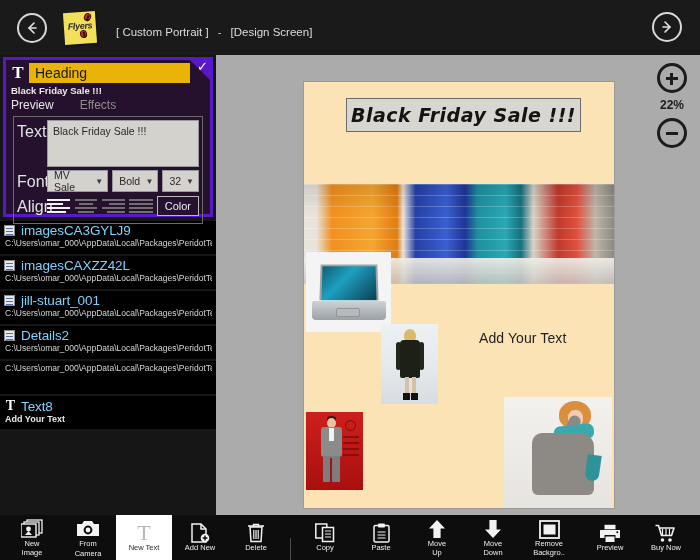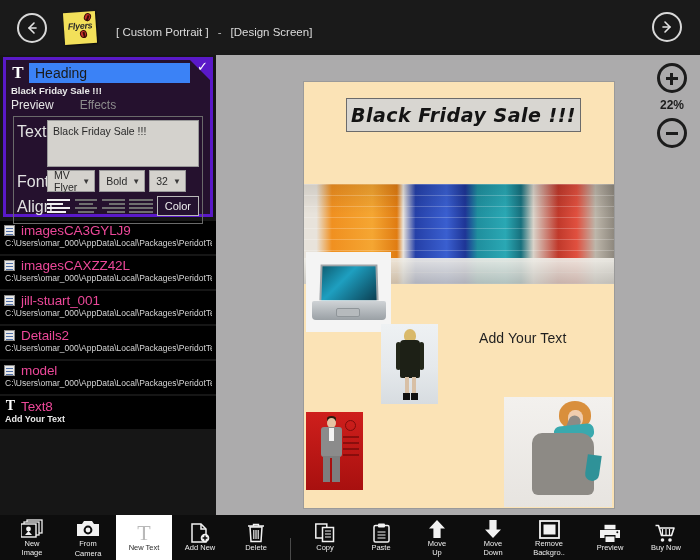--- a/index.html
+++ b/index.html
@@ -72,21 +72,21 @@
   }
   #panel-check-mark {
     position: absolute; right: 2px; top: 0px; color: #fff; font-size: 13px; line-height: 13px;
   }
   #panel-head { display: flex; align-items: center; padding: 3px 4px 0 4px; }
   #panel-T {
     font-family: "Liberation Serif", serif; font-size: 17px; color: #fff;
     font-weight: bold; width: 16px; text-align: center; flex: none;
   }
   #panel-title-box {
-    flex: 1; background: #3b82f6; color: #1a1a1a; font-size: 14px;
+    flex: 1; background: #eab308; color: #1a1a1a; font-size: 14px;
     padding: 2px 6px; margin-left: 3px; margin-right: 16px;
   }
   #panel-sub { color: #e9e9e9; font-size: 9.5px; font-weight: bold; padding: 2px 0 0 5px; }
   #panel-tabs { display: flex; gap: 26px; padding: 2px 0 2px 5px; }
   #panel-tabs span { font-size: 12px; }
   .tab-on { color: #e6e6e6; }
   .tab-off { color: #8d8d8d; }
 
   #form { border: 1px solid #6a6a6a; margin: 2px 7px 0 7px; padding: 3px 3px 4px 3px; }
   .form-row { display: flex; align-items: flex-start; margin-bottom: 3px; }
@@ -97,21 +97,21 @@
     font-family: "Liberation Sans", sans-serif; overflow: hidden;
   }
   .selbox {
     background: #d4d2cd; border: 1px solid #9a9a9a; height: 22px;
     display: flex; align-items: center; justify-content: space-between;
     padding: 0 4px 0 6px; color: #2a2a2a; font-size: 10.5px; margin-right: 4px;
   }
   .chev { font-size: 8px; color: #3a3a3a; padding-left: 5px; }
   #sel-font { width: 78px; }
   #sel-weight { width: 58px; text-align: right; }
-  #sel-size { width: 42px; margin-right: 16px; }
+  #sel-size { width: 42px; margin-right: 0; }
   .align-row { align-items: center; }
   .align-btn {
     width: 34px; height: 19px; margin-right: 4px;
     display: flex; flex-direction: column; justify-content: center; gap: 2px;
   }
   .align-btn i { display: block; height: 2px; background: #6f6f6f; }
   .align-btn.on i { background: #f2f2f2; }
   .al-l i:nth-child(1){width:100%} .al-l i:nth-child(2){width:70%} .al-l i:nth-child(3){width:100%} .al-l i:nth-child(4){width:80%}
   .al-c i { margin: 0 auto; }
   .al-c i:nth-child(1){width:92%} .al-c i:nth-child(2){width:62%} .al-c i:nth-child(3){width:92%} .al-c i:nth-child(4){width:70%}
@@ -127,21 +127,21 @@
   #layer-list { margin-top: 4px; }
   .layer {
     background: #000; margin-bottom: 2px; padding: 2px 4px 3px 4px;
     height: 33px;
   }
   .layer-top { display: flex; align-items: center; gap: 4px; }
   .lay-icon { width: 13px; height: 12px; flex: none; position: relative; }
   .lay-icon .pg { position:absolute; left:0; top:0; width:11px; height:11px; background:#e8e8e8; border:1px solid #8c8c8c;}
   .lay-icon .pg:after{content:""; position:absolute; left:1px; top:2px; width:7px; height:1px; background:#4f6fa8; box-shadow:0 3px 0 #4f6fa8, 0 6px 0 #4f6fa8;}
   .lay-T { font-family:"Liberation Serif", serif; color:#fff; font-size:14px; font-weight:bold; width:13px; text-align:center; flex:none;}
-  .lay-name { color: #ec4899; font-size: 13.5px; letter-spacing: -.1px; white-space: nowrap; overflow: hidden; }
+  .lay-name { color: #7dd3fc; font-size: 13.5px; letter-spacing: -.1px; white-space: nowrap; overflow: hidden; }
   .lay-path { color: #d6d6d6; font-size: 8.5px; white-space: nowrap; overflow: hidden; padding-left: 1px; }
   .lay-sub  { color: #e8e8e8; font-size: 9px; font-weight: bold; padding-left: 1px; }
 
   
   #canvas-area {
     position: absolute; left: 216px; top: 55px; width: 484px; height: 460px;
     background: #acabac; overflow: hidden;
   }
   #flyer {
     position: absolute; left: 88px; top: 27px; width: 310px; height: 426px;
@@ -323,21 +323,21 @@
 
       <div id="form">
         <div class="form-row">
           <div class="form-lbl">Text</div>
           <div id="text-area">Black Friday Sale !!!</div>
         </div>
 
         <div class="form-row">
           <div class="form-lbl">Font</div>
           <div class="selbox" id="sel-font">
-            <span>MV Flyer</span>
+            <span>MV Sale</span>
             <span class="chev">▼</span>
           </div>
           <div class="selbox" id="sel-weight">
             <span>Bold</span>
             <span class="chev">▼</span>
           </div>
           <div class="selbox" id="sel-size">
             <span>32</span>
             <span class="chev">▼</span>
           </div>
@@ -410,26 +410,20 @@
         <div class="layer-top">
           <span class="lay-icon">
               <i class="pg"></i>
             </span>
           <span class="lay-name">Details2</span>
         </div>
         <div class="lay-path">C:\Users\omar_000\AppData\Local\Packages\PeridotTe</div>
       </div>
 
       <div class="layer">
-        <div class="layer-top">
-          <span class="lay-icon">
-              <i class="pg"></i>
-            </span>
-          <span class="lay-name">model</span>
-        </div>
         <div class="lay-path">C:\Users\omar_000\AppData\Local\Packages\PeridotTe</div>
       </div>
 
       <div class="layer">
         <div class="layer-top">
           <span class="lay-T">T</span>
           <span class="lay-name">Text8</span>
         </div>
         <div class="lay-sub">Add Your Text</div>
       </div>

